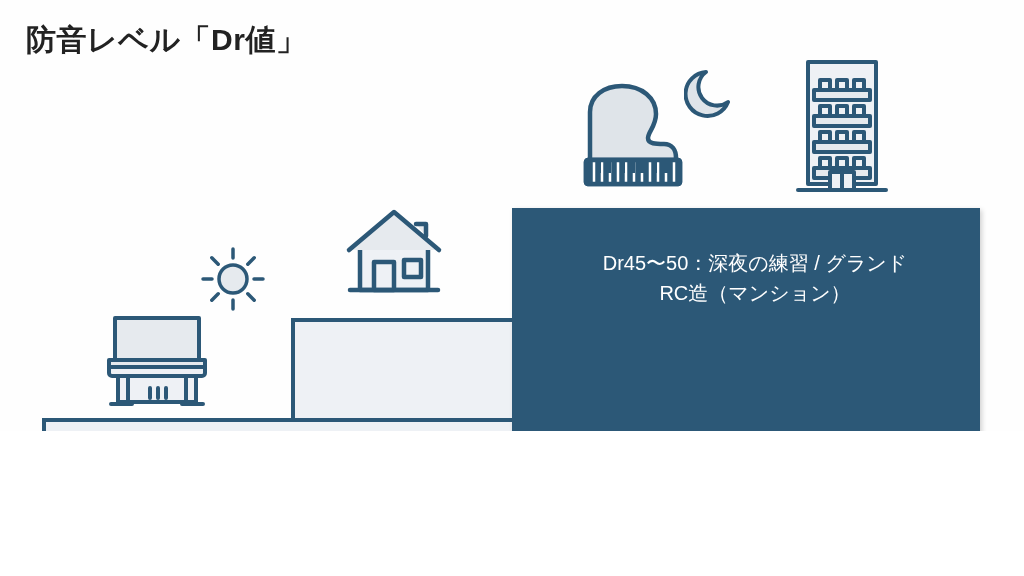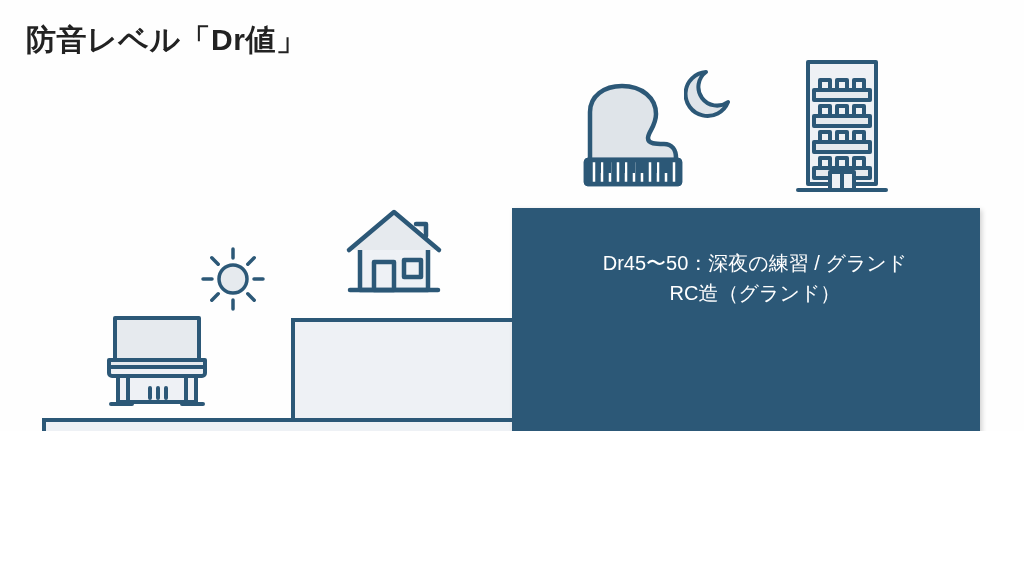--- a/index.html
+++ b/index.html
@@ -110,21 +110,21 @@
 
   <div id="lower-step" class="step-light"></div>
 
   <div id="dark-block"></div>
 
   <div id="lower-caption" class="caption">
   </div>
 
   <div id="upper-caption" class="caption">
     <span class="line">Dr45〜50：深夜の練習 / グランド</span>
-    <span class="line">RC造（グランド）</span>
+    <span class="line">RC造（マンション）</span>
   </div>
 
   <div class="icon-wrap" id="icon-upright-piano">
     <svg width="112" height="96" viewBox="0 0 112 96" fill="none" stroke="#2c5877" stroke-width="4" stroke-linejoin="round" stroke-linecap="round">
       <rect x="9" y="6" width="84" height="42" fill="#e6eaee"></rect>
       <rect x="3" y="48" width="96" height="16" rx="3" fill="#eef1f5"></rect>
       <rect x="3" y="48" width="96" height="7" fill="#e6eaee"></rect>
       <rect x="12" y="64" width="78" height="26" fill="#eef1f5"></rect>
       <path d="M12 64 V92 M22 64 V92 M80 64 V92 M90 64 V92"></path>
       <path d="M5 92 H26 M76 92 H97"></path>

